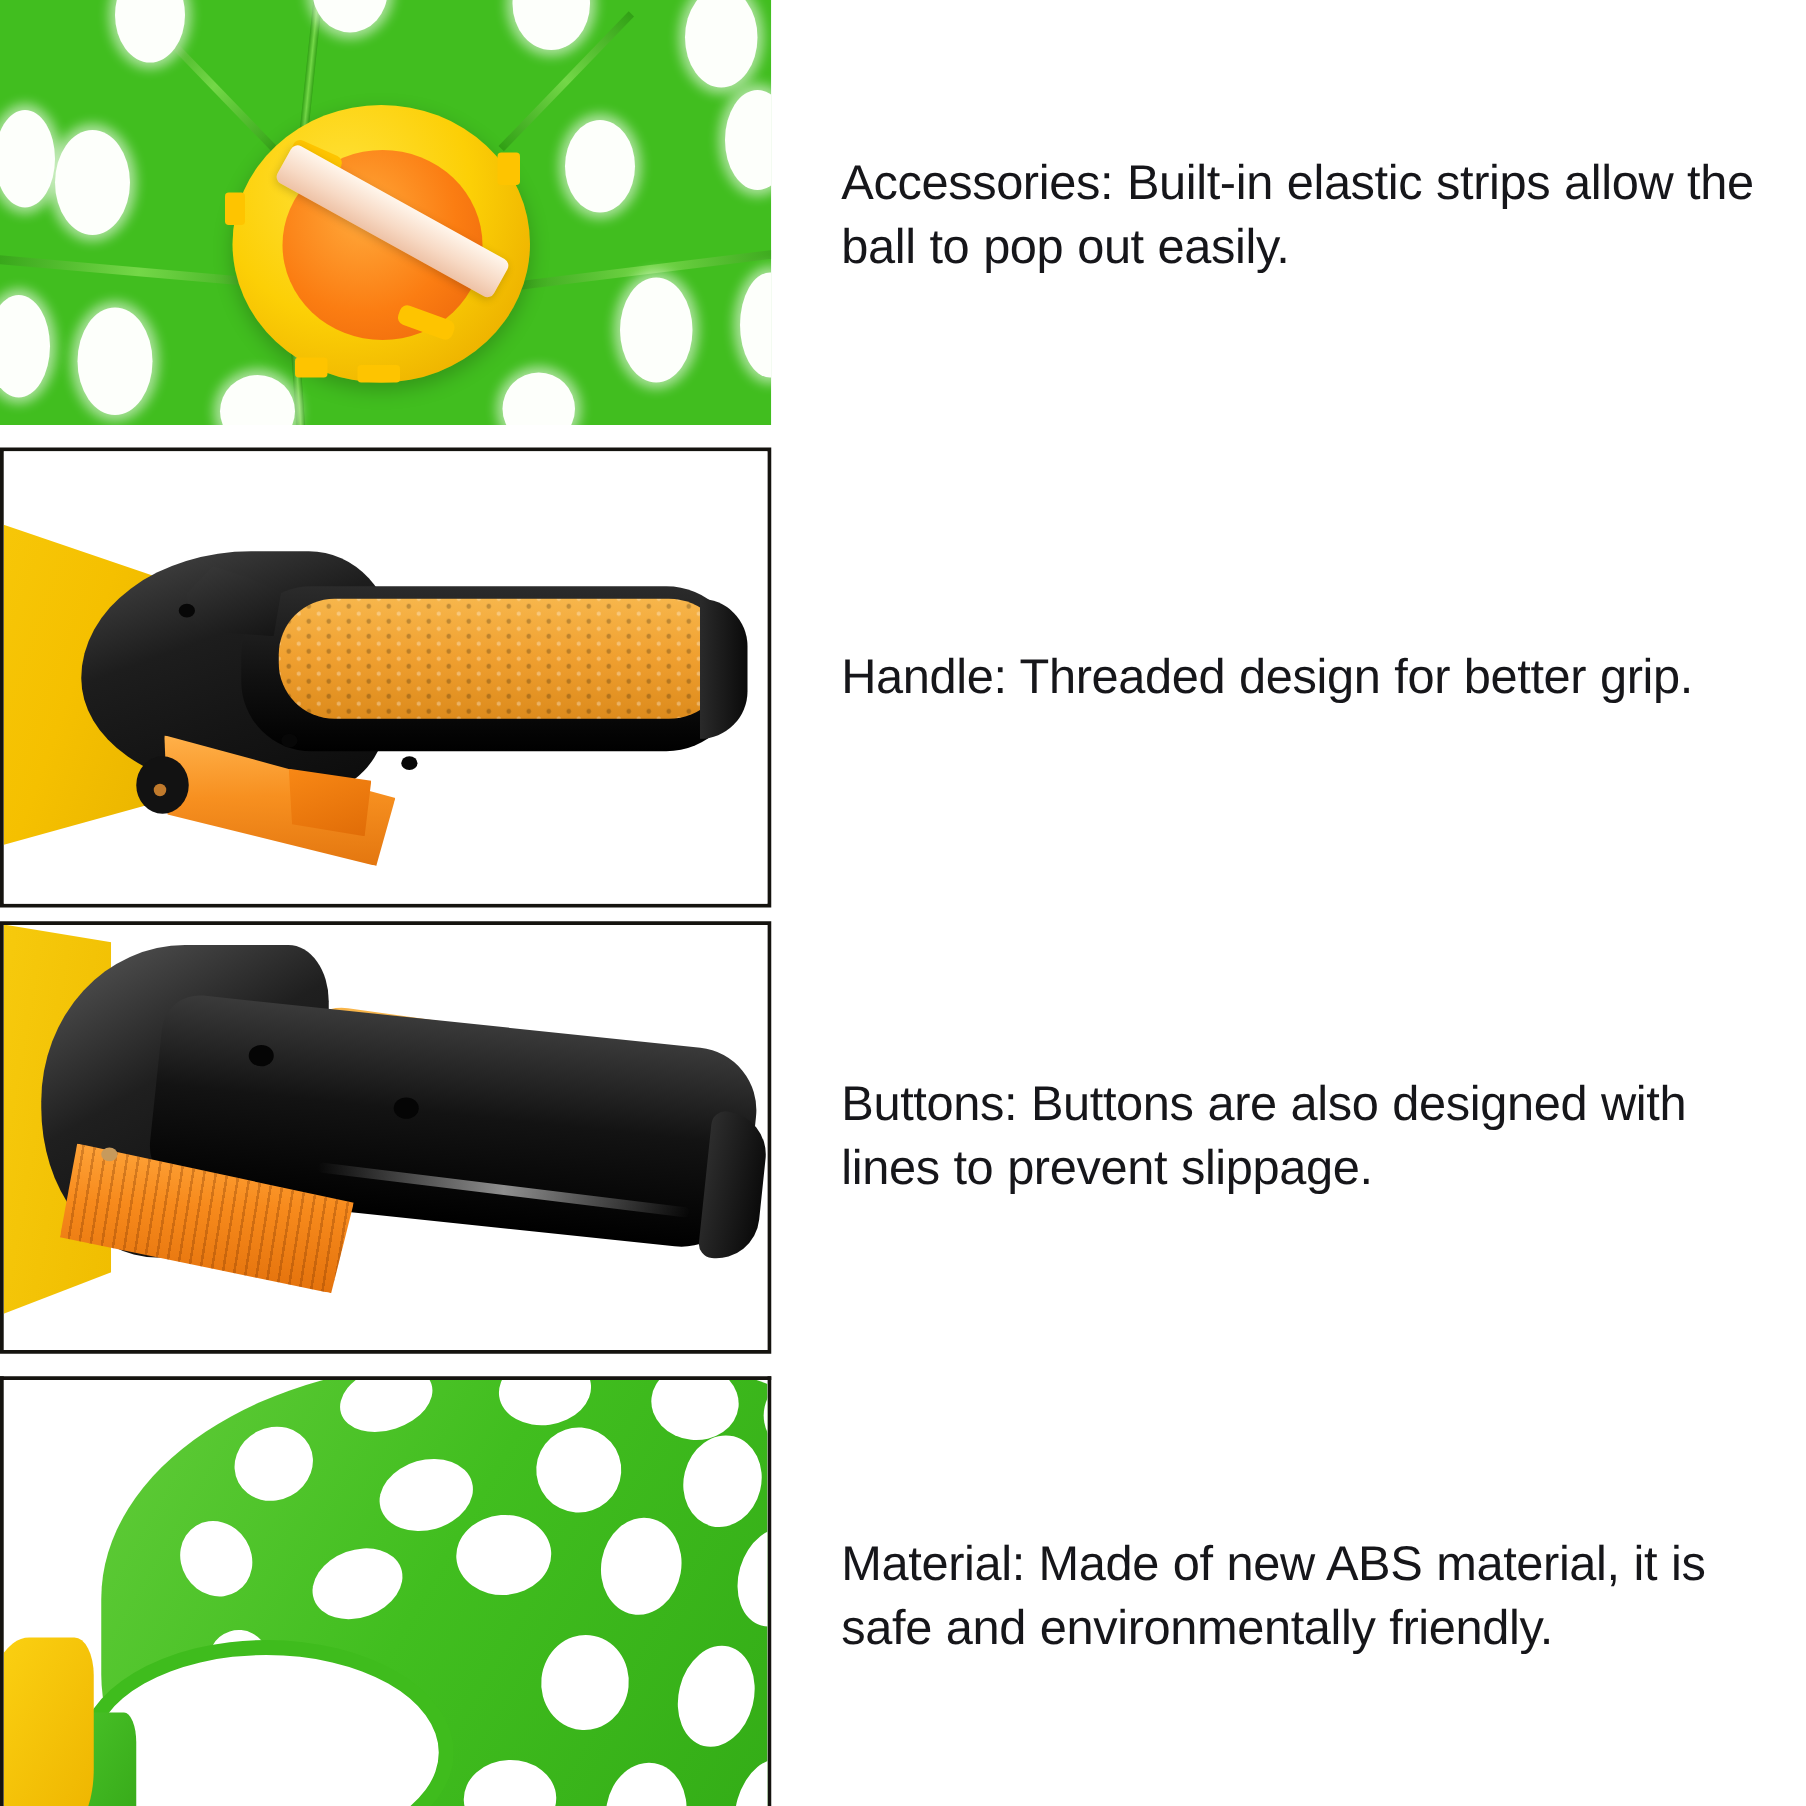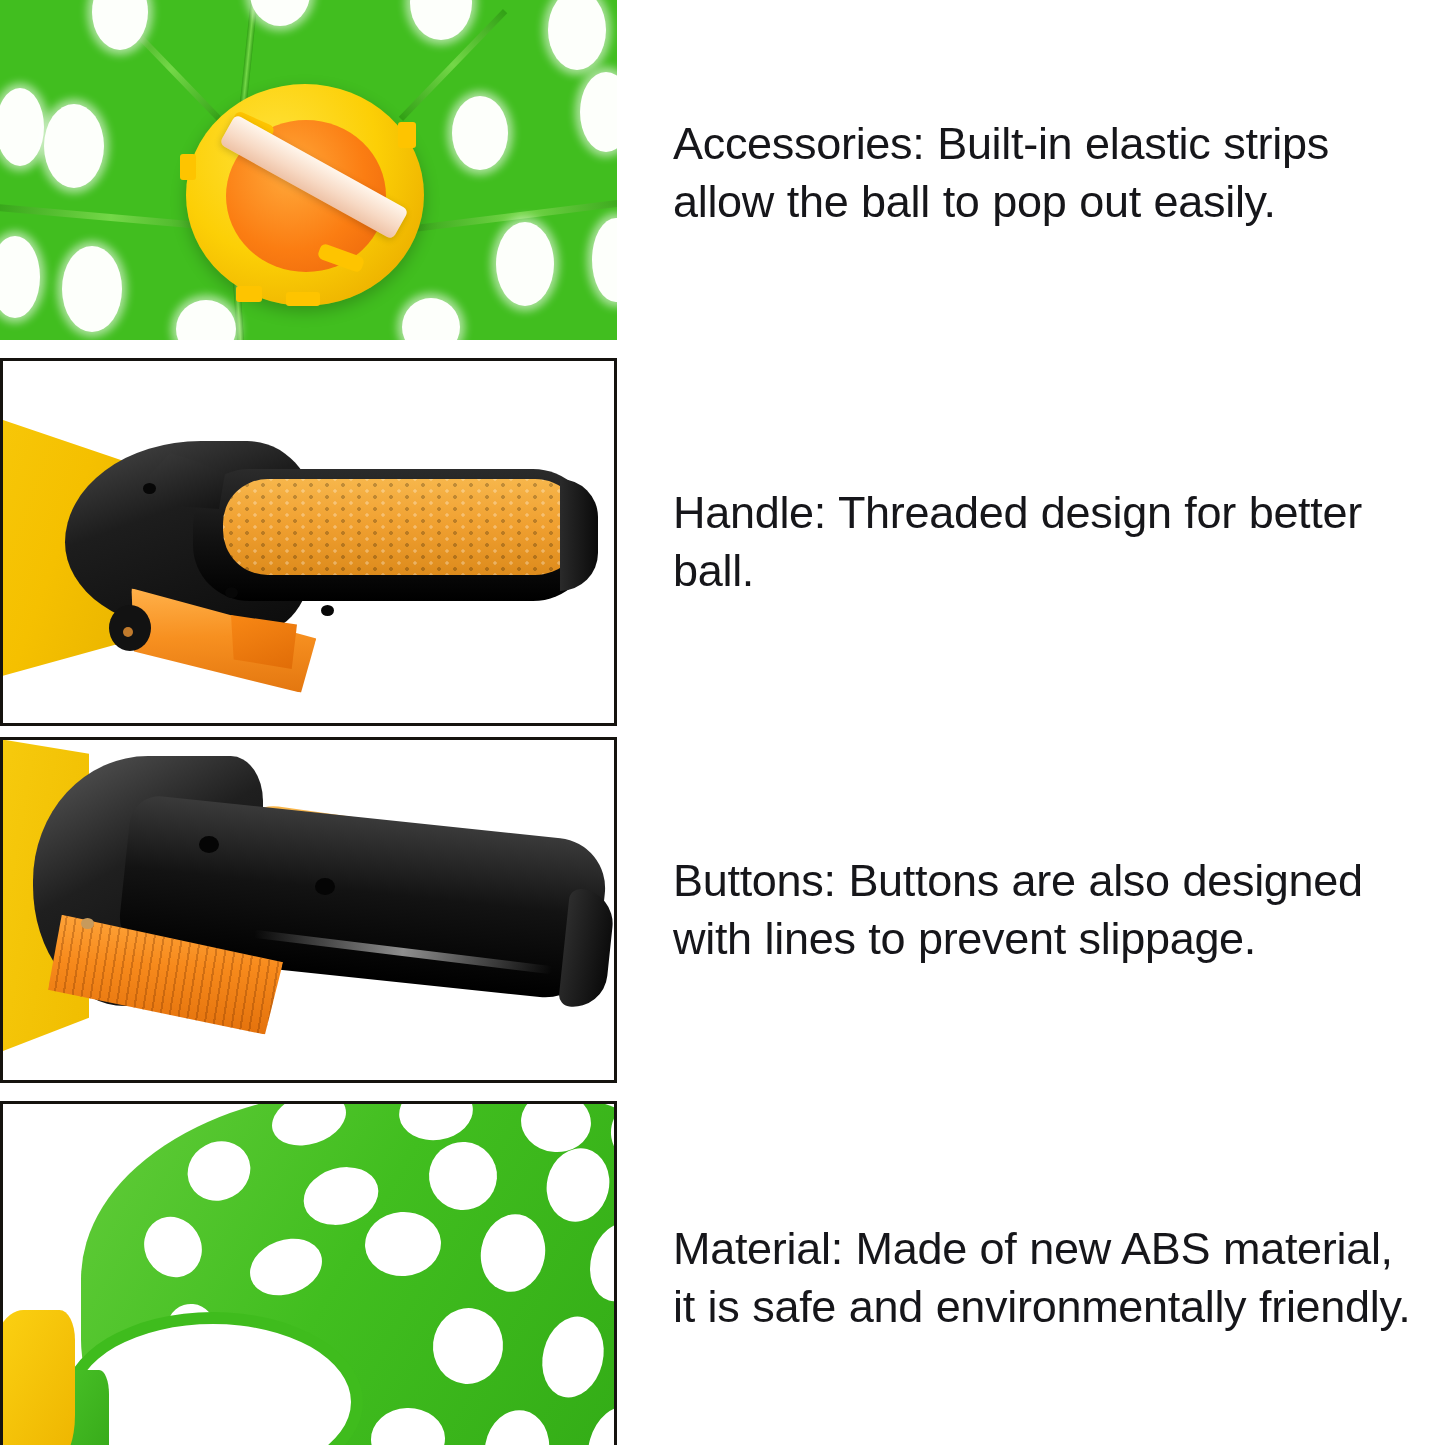--- a/index.html
+++ b/index.html
@@ -306,21 +306,21 @@
     background: linear-gradient(120deg,#4cc62a,#2f9f13);
     border-radius: 38% 14% 18% 40%;
   }
 
   
   .caption {
     flex: 1 1 auto;
     padding-left: 56px;
     padding-right: 34px;
     color: #16161a;
-    font-size: 45px;
+    font-size: 39px;
     line-height: 1.30;
     font-weight: 400;
     letter-spacing: -0.3px;
     word-spacing: 0.5px;
   }
   .row-1 .caption { padding-top: 6px; }
   .row-4 .caption { padding-top: 10px; }
 </style>
 </head>
 <body>
@@ -381,21 +381,21 @@
         <div class="trigger"></div>
         <div class="trigger-tip"></div>
         <div class="pivot"></div>
         <div class="screw" style="left:222px;top:226px;"></div>
         <div class="screw" style="left:318px;top:244px;"></div>
         <div class="screw" style="left:140px;top:122px;"></div>
         <div class="endcap"></div>
       </div>
     </div>
 
-    <div class="caption">Handle: Threaded design for better ball.</div>
+    <div class="caption">Handle: Threaded design for better grip.</div>
   </div>
 
   <div class="row row-4">
 
     <div class="photo bordered nb-bottom">
       <div class="scene s4">
         <div class="basket">
           <div class="hole" style="left:190px;top:4px;width:76px;height:50px;transform:rotate(-18deg);"></div>
           <div class="hole" style="left:318px;top:-6px;width:74px;height:56px;transform:rotate(-8deg);"></div>
           <div class="hole" style="left:440px;top:2px;width:70px;height:60px;transform:rotate(6deg);"></div>

